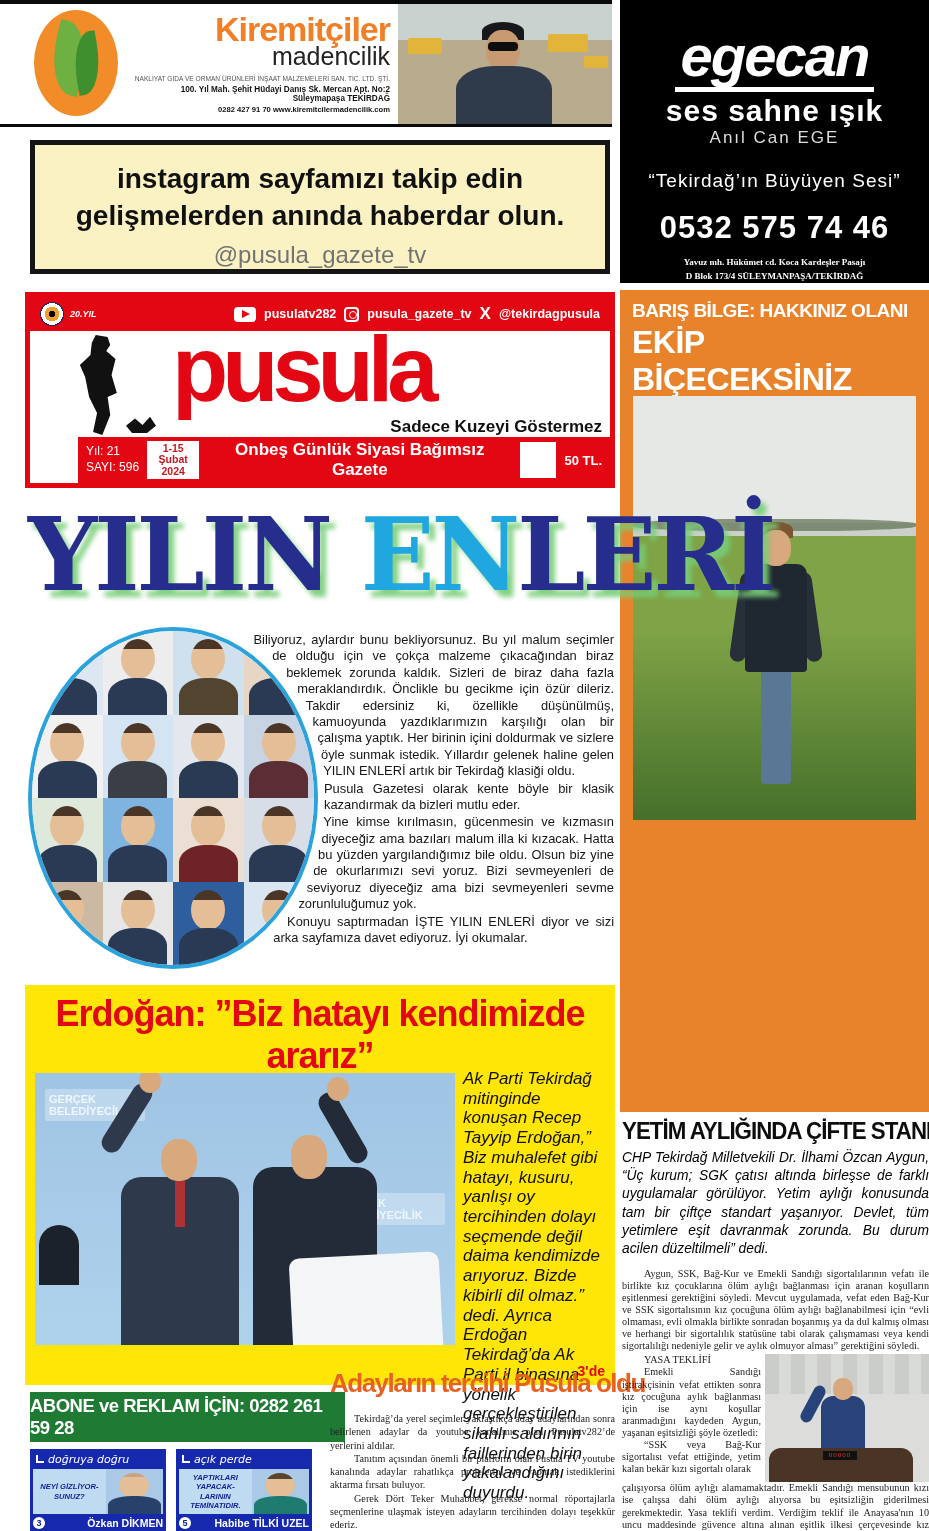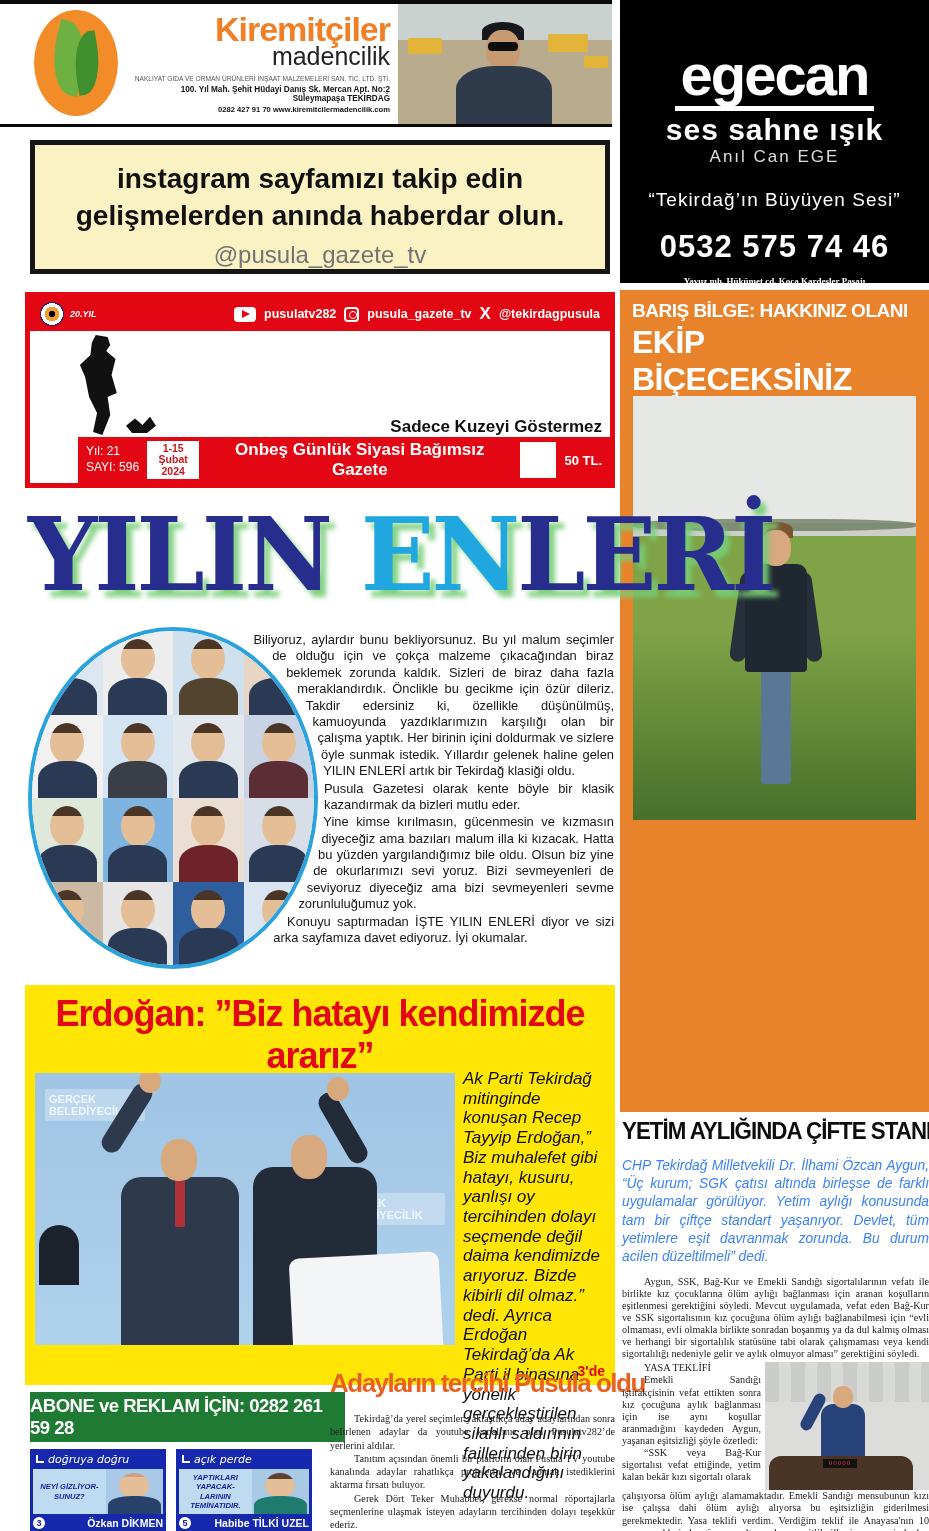--- a/index.html
+++ b/index.html
@@ -27,22 +27,22 @@
   .k-photo { left:398px; top:0; width:214px; height:120px; overflow:hidden;
     background:linear-gradient(#C9D2CF 0 30%, #B9AC8E 30% 100%); }
   .k-mach { position:absolute; background:#E2B53A; border-radius:2px; }
   .k-man-head { position:absolute; left:88px; top:26px; width:34px; height:40px; background:#C89A72; border-radius:45%; }
   .k-man-hair { position:absolute; left:84px; top:18px; width:42px; height:18px; background:#17181c; border-radius:50% 50% 0 0; }
   .k-man-glass { position:absolute; left:90px; top:38px; width:30px; height:9px; background:#0d0d0f; border-radius:4px; }
   .k-man-body { position:absolute; left:58px; top:62px; width:96px; height:58px; background:#2F3B4A; border-radius:40% 40% 0 0; }
 
   
   .ad-egecan { left:620px; top:0; width:309px; height:283px; background:#000; color:#fff; text-align:center; }
-  .e-title { font-size:58px; font-weight:700; letter-spacing:-2px; line-height:1; margin-top:46px;
-    border-bottom:5px solid #fff; display:inline-block; padding:0 6px 2px 6px; }
+  .e-title { font-size:58px; font-weight:700; letter-spacing:-2px; line-height:1; margin-top:27px;
+    border-bottom:5px solid #fff; display:inline-block; padding:0 6px 2px 6px;font-style:italic; }
   .e-sub { font-size:30px; font-weight:700; letter-spacing:1px; margin-top:2px; }
   .e-person { font-size:17px; font-weight:300; color:#ddd; letter-spacing:2px; margin-top:0; }
   .e-slogan { font-size:19px; margin-top:22px; letter-spacing:1px; }
   .e-phone { font-size:31px; font-weight:800; margin-top:18px; letter-spacing:1px; }
   .e-addr { font-size:9px; font-weight:700; margin-top:10px; line-height:1.5; font-family:"Liberation Serif", serif; }
 
   
   .insta-banner { left:30px; top:140px; width:580px; height:134px; background:#FBF2C4; border:5px solid #151515;
     text-align:center; padding-top:16px; }
   .ib-line { font-size:28px; font-weight:600; color:#111; line-height:1.32; }
@@ -157,21 +157,21 @@
   .ts-name { flex:1; text-align:right; }
 
   
   .adaylar-head { left:330px; top:1368px; width:285px; color:#E8611F; font-weight:800; font-size:26px; letter-spacing:-1.5px; white-space:nowrap; }
   .adaylar-body { left:330px; top:1412px; width:285px; font-size:10.2px; line-height:1.3; text-align:justify; color:#222; }
   .adaylar-body p { text-indent:24px; }
 
   
   .yetim { left:622px; top:1118px; width:307px; }
   .yt-head { font-size:23px; font-weight:800; letter-spacing:-1px; color:#0d0d0d; transform:scaleX(0.97); transform-origin:left; white-space:nowrap; }
-  .yt-lede { margin-top:12px; font-size:13.8px; font-style:italic; line-height:1.32; color:#3b82f6; text-align:justify; }
+  .yt-lede { margin-top:4px; font-size:13.8px; font-style:italic; line-height:1.32; color:#000000; text-align:justify; }
   .yt-body { margin-top:10px; font-size:10.2px; line-height:1.18; text-align:justify; color:#222; }
   .yt-body p { text-indent:22px; }
   .yt-row { display:flex; gap:4px; margin-top:2px; }
   .yt-colL { width:148px; }
   .yt-colL p { text-indent:22px; }
   .yt-sub { text-indent:22px; font-weight:400; }
   .parl-photo { width:164px; height:128px; position:relative; overflow:hidden; background:#DCDCDA; flex:none; }
   .parl-rows { position:absolute; left:0; top:0; width:100%; height:40px;
     background:repeating-linear-gradient(90deg, #C7C9C6 0 14px, #D8DAD6 14px 26px); opacity:.8; }
   .parl-suit { position:absolute; left:56px; top:42px; width:44px; height:52px; background:#27437A; border-radius:12px 12px 0 0; }
@@ -236,20 +236,21 @@
         <span>pusulatv282</span>
         <span class="ig-icon"></span>
         <span>pusula_gazete_tv</span>
         <span class="x-icon">X</span>
         <span>@tekirdagpusula</span>
       </span>
     </div>
     <div class="mh-mid">
       <span class="ataturk"></span>
       <span class="doves"></span>
+      <span class="mh-logo">pusula</span>
       <span class="mh-slogan">Sadece Kuzeyi Göstermez</span>
     </div>
     <div class="mh-bot">
       <span class="mh-yil">
         <span>Yıl: 21</span><br>
         <span>SAYI: 596</span>
       </span>
       <span class="mh-datebox">
         <span>1-15</span><br>
         <span>Şubat</span><br>

